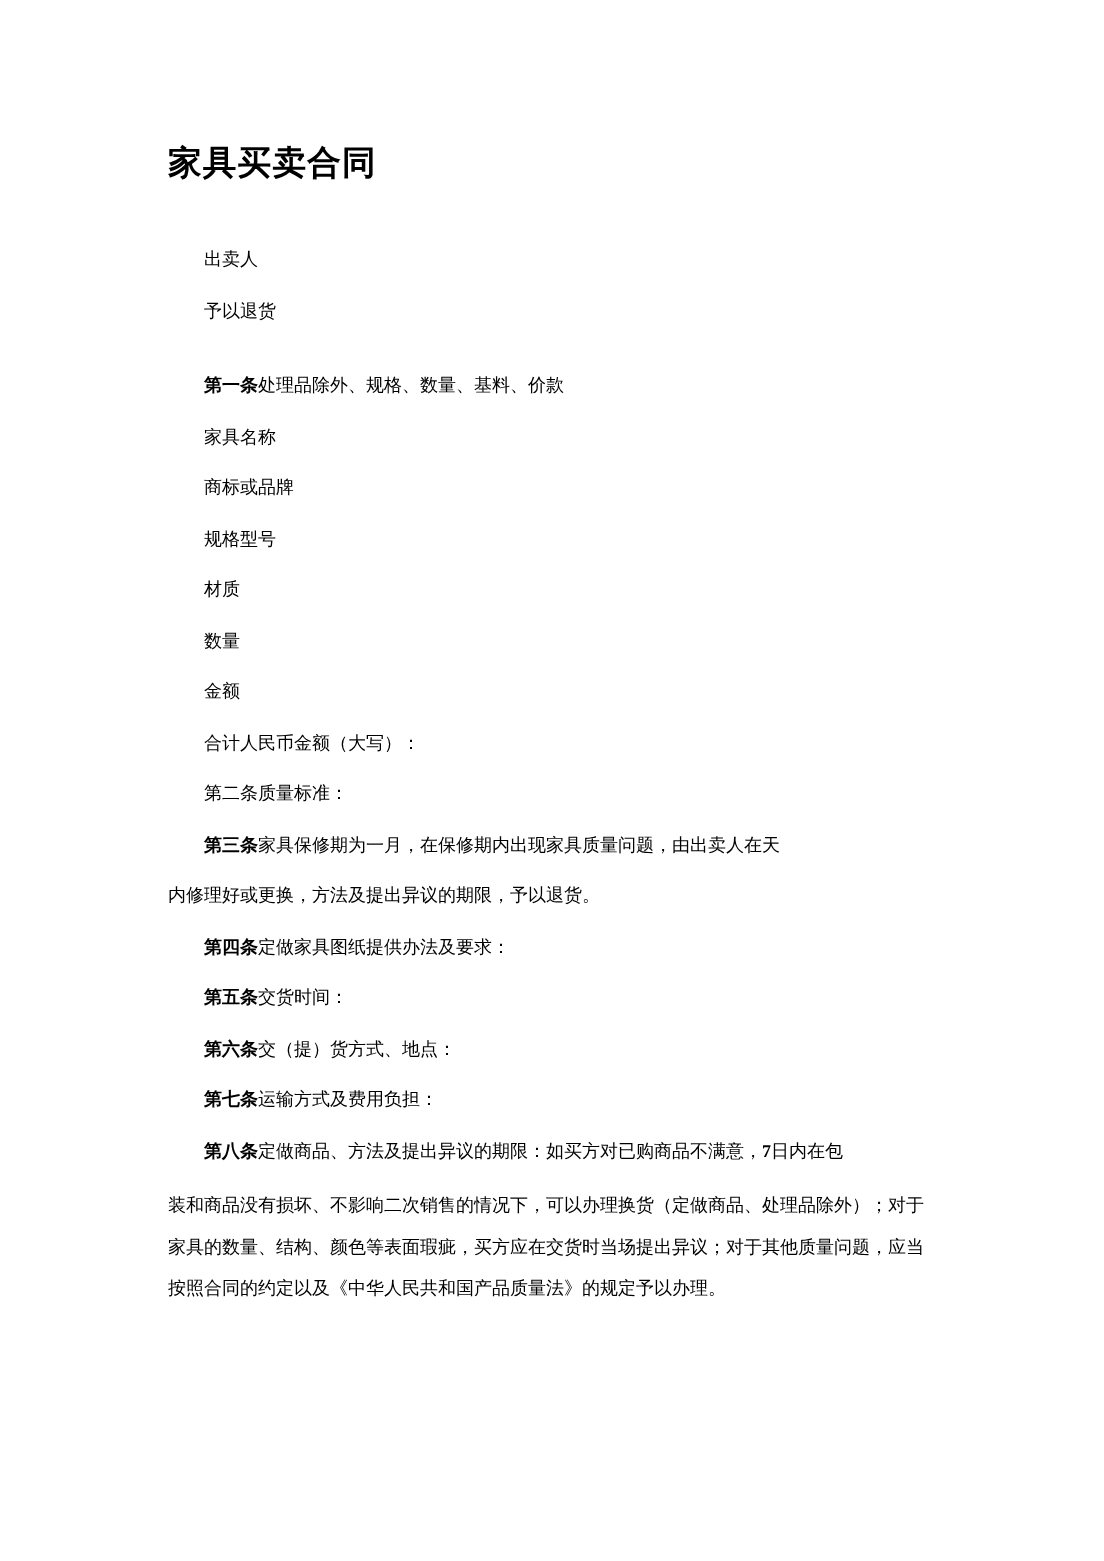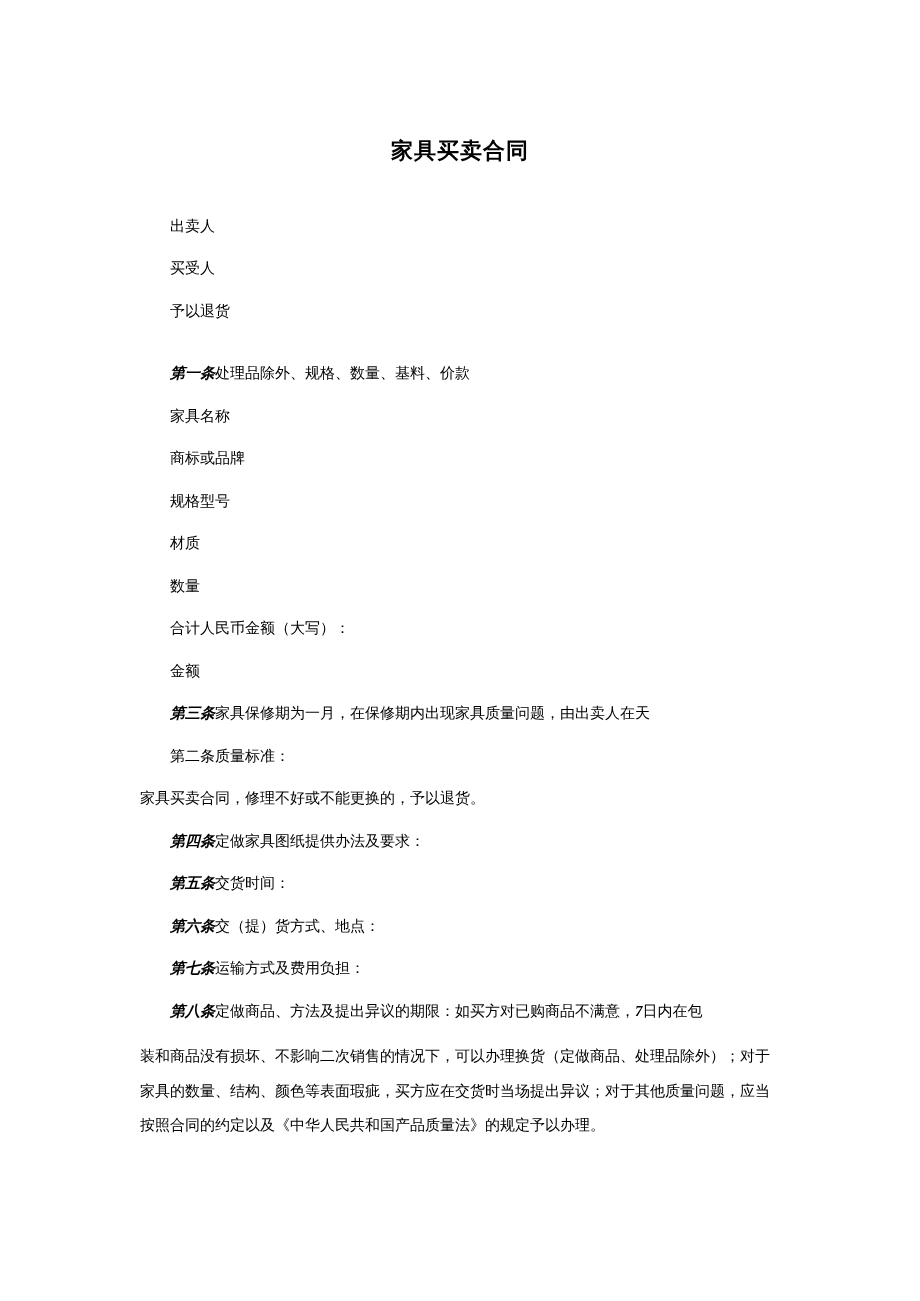--- a/index.html
+++ b/index.html
@@ -11,77 +11,73 @@
   }
   .page {
     width: 920px;
     min-height: 1301px;
     box-sizing: border-box;
     padding: 110px 140px 100px 140px;
     font-size: 15px;
     line-height: 1.9;
   }
   .title {
-    text-align: center;
-    font-size: 22px;
+    font-size: 28px;
     font-weight: bold;
     margin-bottom: 40px;
     letter-spacing: 1px;
-    margin-top: 20px;
   }
   p {
     margin: 0 0 14px 0;
     text-indent: 2em;
   }
   p.noindent {
     text-indent: 0;
   }
   .bold {
     font-weight: bold;
-    font-style: italic;
   }
   .spacer {
     height: 20px;
   }
   .continuation {
     text-indent: 0;
     line-height: 2.3;
   }
 </style>
 </head>
 <body>
 
 <div class="page">
 
   <div class="title">家具买卖合同</div>
 
   <p>出卖人</p>
-  <p>买受人</p>
   <p>予以退货</p>
 
   <div class="spacer"></div>
 
   <p>
     <span class="bold">第一条</span><span>处理品除外、规格、数量、基料、价款</span>
   </p>
 
   <p>家具名称</p>
   <p>商标或品牌</p>
   <p>规格型号</p>
   <p>材质</p>
   <p>数量</p>
+  <p>金额</p>
   <p>合计人民币金额（大写）：</p>
-  <p>金额</p>
+
+  <p>第二条质量标准：</p>
 
   <p>
     <span class="bold">第三条</span><span>家具保修期为一月，在保修期内出现家具质量问题，由出卖人在天</span>
   </p>
-
-  <p>第二条质量标准：</p>
-  <p class="noindent">家具买卖合同，修理不好或不能更换的，予以退货。</p>
+  <p class="noindent">内修理好或更换，方法及提出异议的期限，予以退货。</p>
 
   <p>
     <span class="bold">第四条</span><span>定做家具图纸提供办法及要求：</span>
   </p>
 
   <p>
     <span class="bold">第五条</span><span>交货时间：</span>
   </p>
 
   <p>

